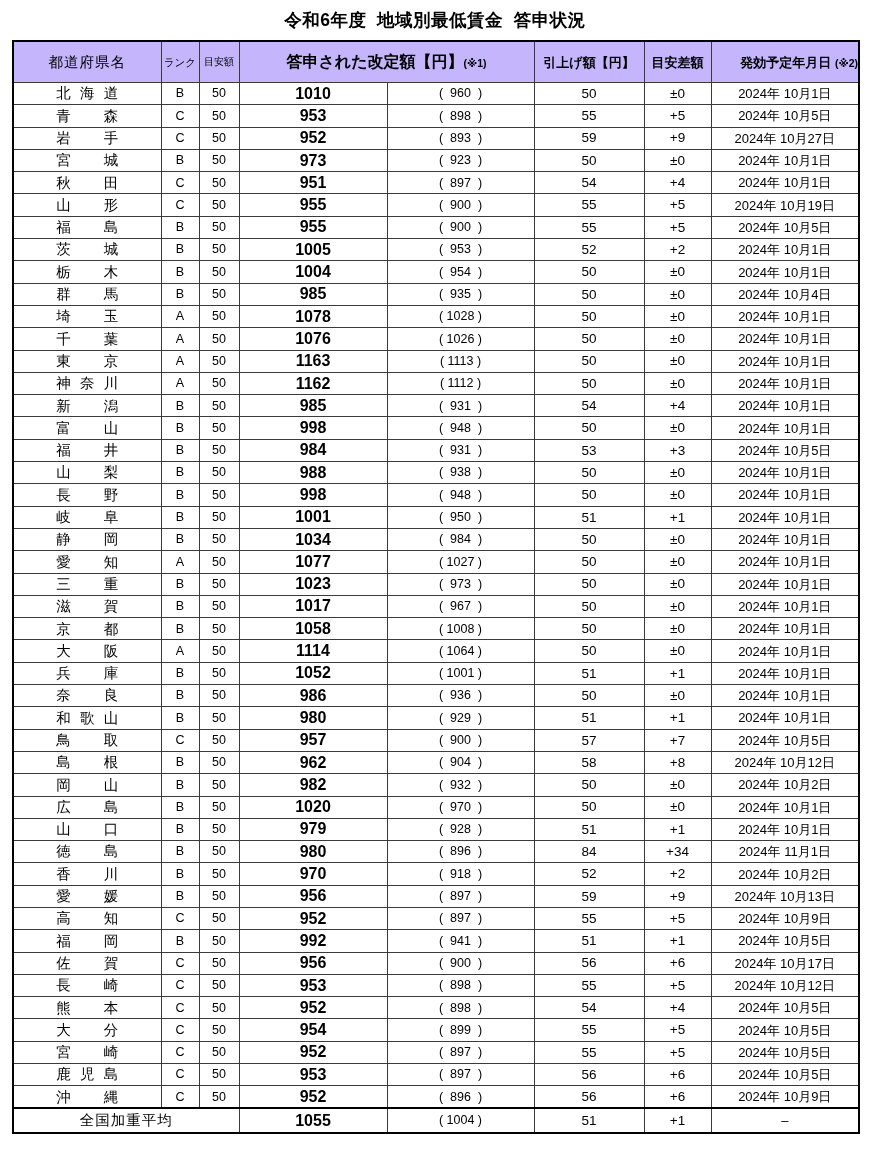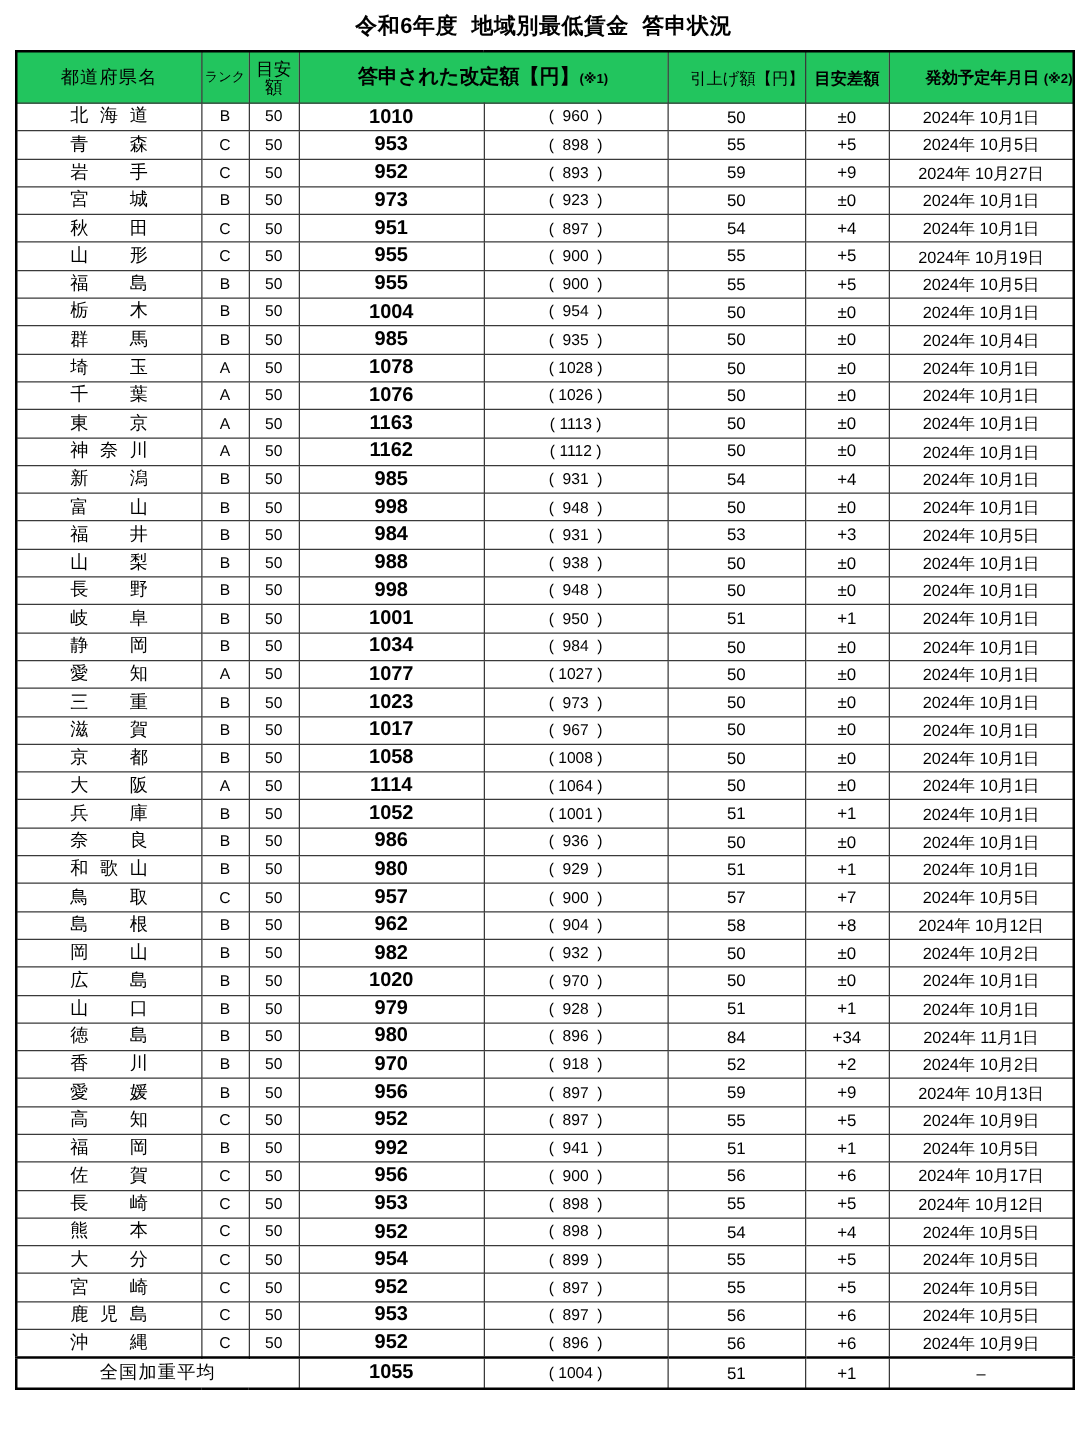--- a/index.html
+++ b/index.html
@@ -62,32 +62,32 @@
   table.wage td {
     border: 1px solid #3a3a3a;
     padding: 0;
     text-align: center;
     vertical-align: middle;
     line-height: 1;
   }
 
   
   thead th {
-    background: #22c55e;
+    background: #c4b5fd;
     height: 40px;
     font-weight: bold;
     border-bottom: 2px solid #000;
     border-top: none;
   }
   thead th.h-pref   { font-size: 14.5px; font-weight: normal; letter-spacing: 1px; }
   thead th.h-rank   { font-size: 10.5px; font-weight: normal; }
-  thead th.h-guide  { font-size: 14px; font-weight: normal; }
+  thead th.h-guide  { font-size: 10px; font-weight: normal; }
   thead th.h-amt    { font-size: 16px;   font-weight: bold; }
   thead th.h-amt .sub { font-size: 10.5px; font-weight: bold; }
-  thead th.h-raise  { font-size: 13px;   font-weight: normal; text-align: right; }
+  thead th.h-raise  { font-size: 13px;   font-weight: bold; }
   thead th.h-diff   { font-size: 13px;   font-weight: bold; }
   thead th.h-date   { font-size: 13px;   font-weight: bold; text-align: right; }
   thead th.h-date .sub { font-size: 10.5px; font-weight: bold; }
 
   
   tbody tr { height: 22.3px; }
 
   td.pref {
     font-size: 14.5px;
     letter-spacing: 0;
@@ -216,20 +216,30 @@
             <td class="pref"><span class="nm">福島</span></td>
             <td class="rank">B</td>
             <td class="guide">50</td>
             <td class="amt">955</td>
             <td class="prev">(  900  )</td>
             <td class="raise">55</td>
             <td class="diff">+5</td>
             <td class="date">2024年 10月5日</td>
           </tr>
           <tr>
+            <td class="pref"><span class="nm">茨城</span></td>
+            <td class="rank">B</td>
+            <td class="guide">50</td>
+            <td class="amt">1005</td>
+            <td class="prev">(  953  )</td>
+            <td class="raise">52</td>
+            <td class="diff">+2</td>
+            <td class="date">2024年 10月1日</td>
+          </tr>
+          <tr>
             <td class="pref"><span class="nm">栃木</span></td>
             <td class="rank">B</td>
             <td class="guide">50</td>
             <td class="amt">1004</td>
             <td class="prev">(  954  )</td>
             <td class="raise">50</td>
             <td class="diff">±0</td>
             <td class="date">2024年 10月1日</td>
           </tr>
           <tr>

